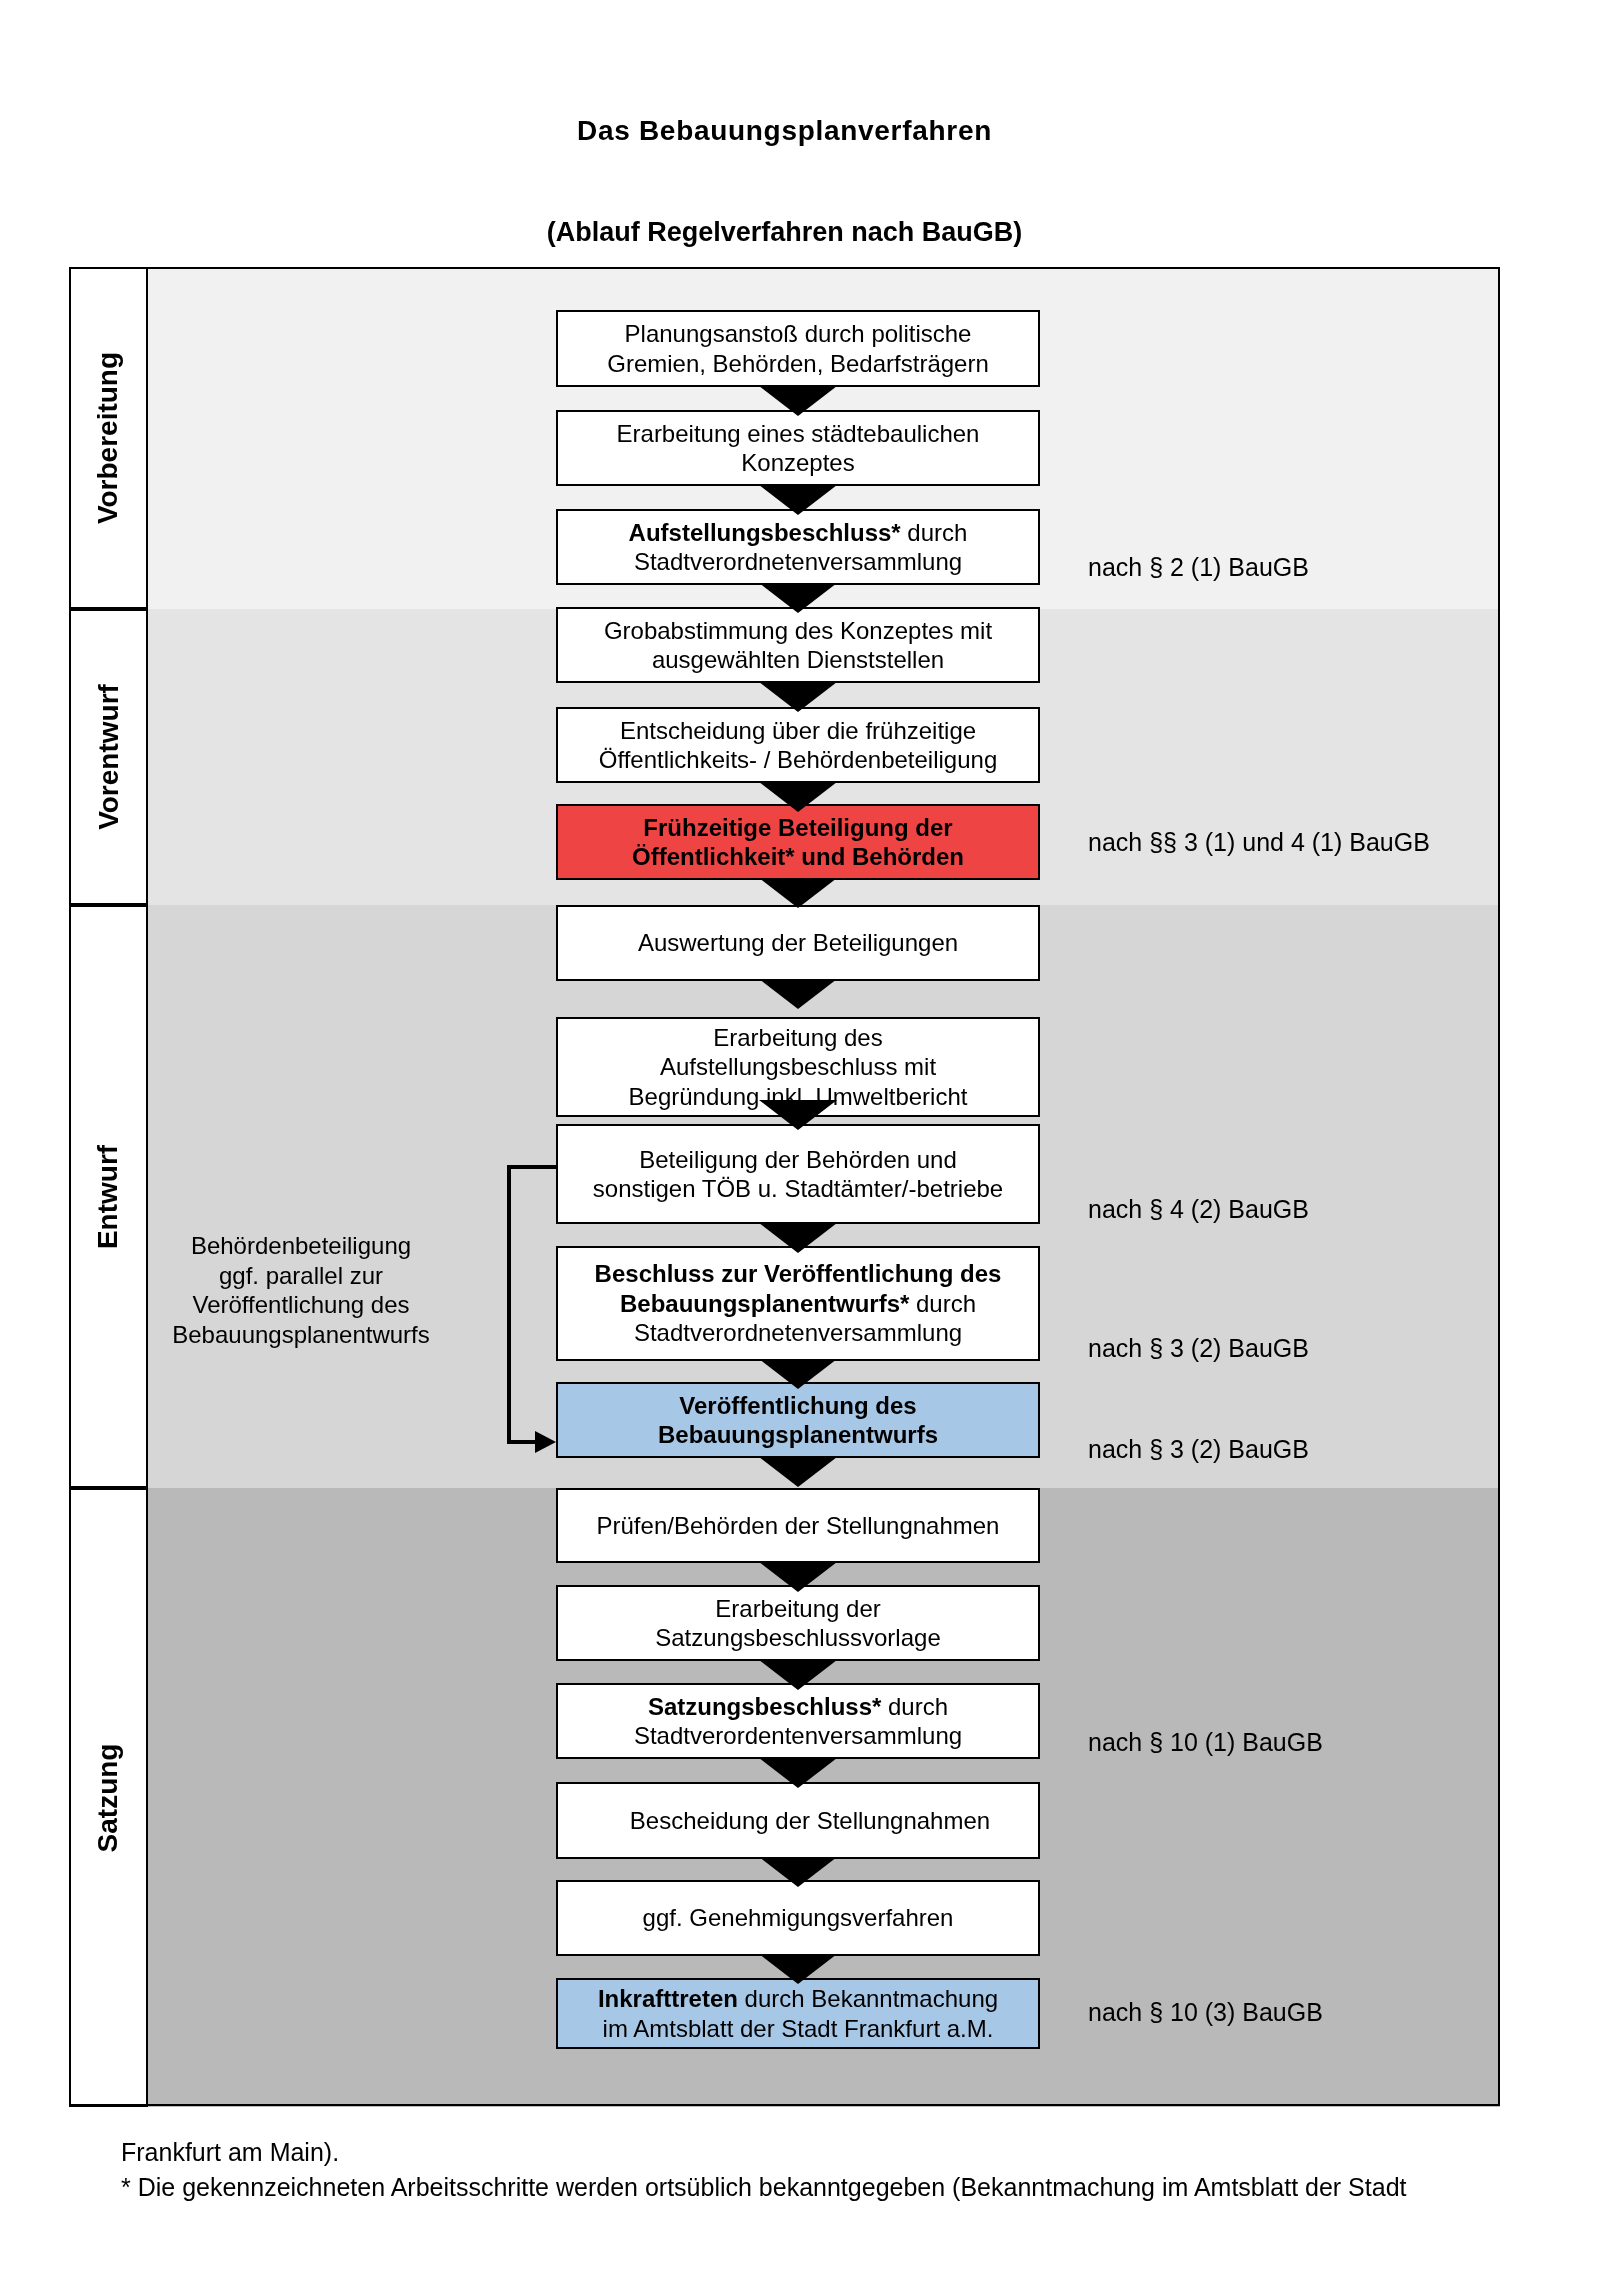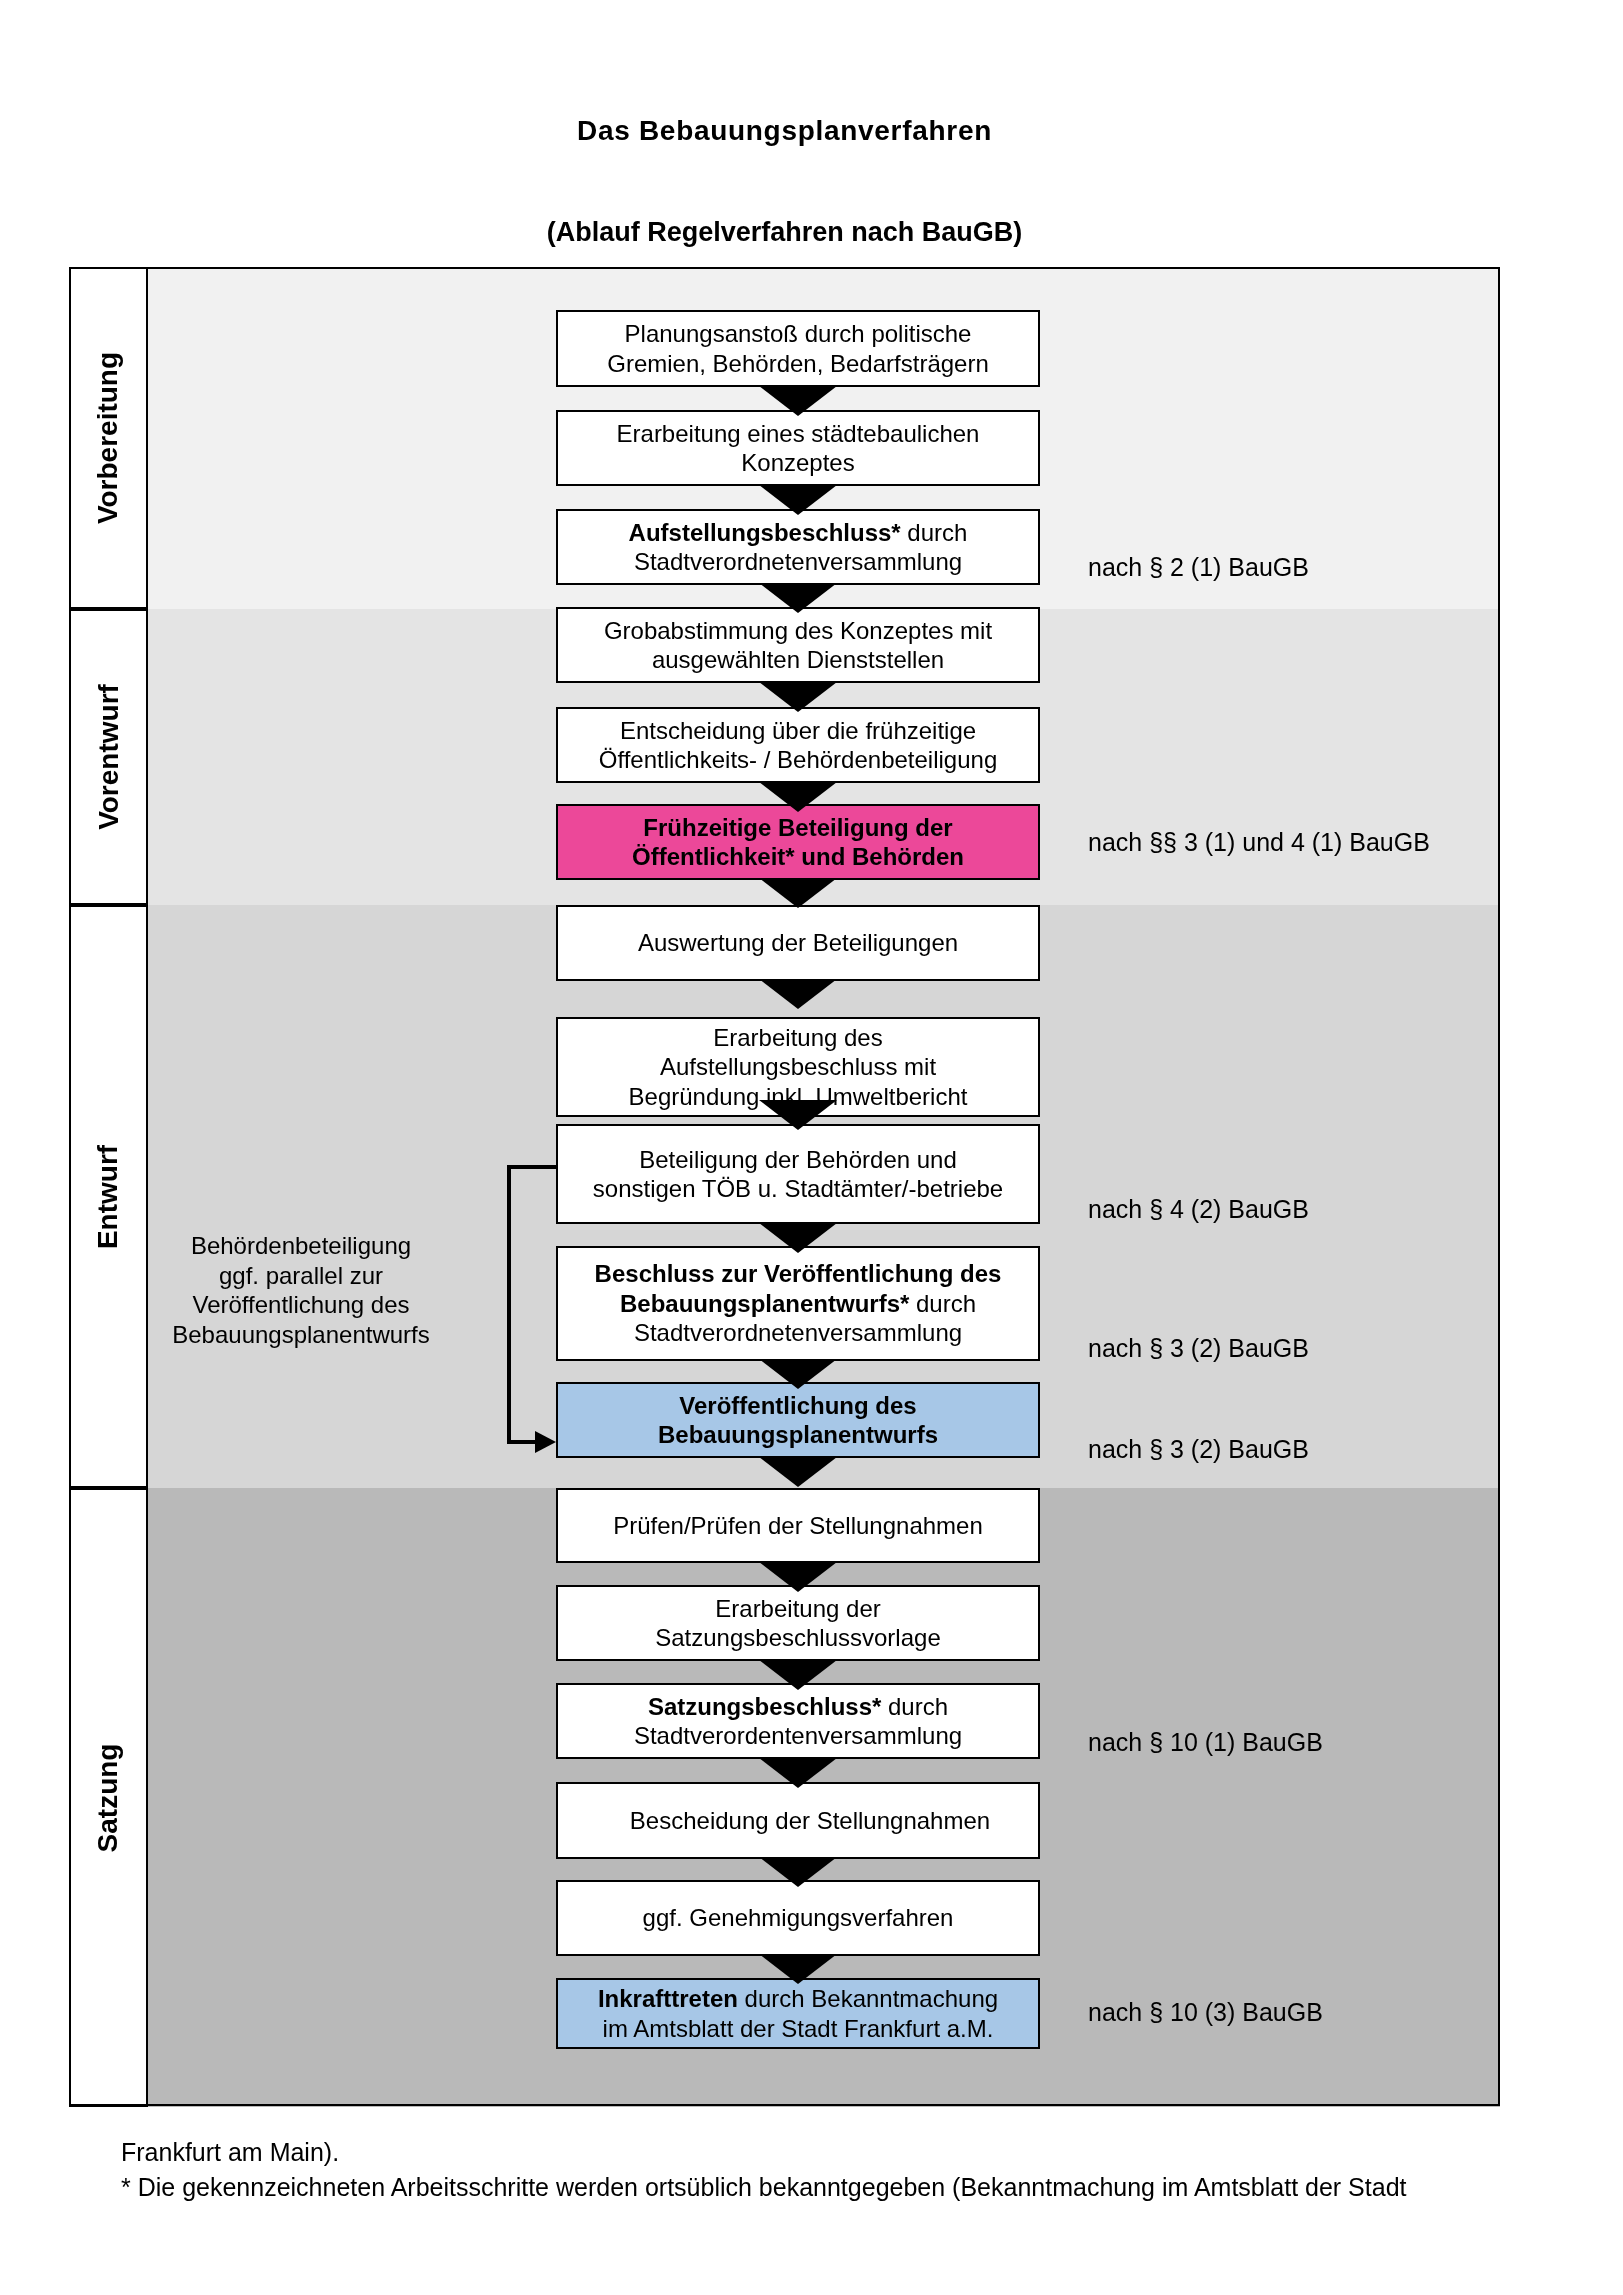--- a/index.html
+++ b/index.html
@@ -109,21 +109,21 @@
     <div><span>Stadtverordnetenversammlung</span></div>
   </div>
 <div class="abs box b4">
     <div><span>Grobabstimmung des Konzeptes mit</span></div>
     <div><span>ausgewählten Dienststellen</span></div>
   </div>
 <div class="abs box b5">
     <div><span>Entscheidung über die frühzeitige</span></div>
     <div><span>Öffentlichkeits- / Behördenbeteiligung</span></div>
   </div>
-<div class="abs box b6" style="background: #ec4899;">
+<div class="abs box b6" style="background: #ef4444;">
     <div><span style="font-weight: bold;">Frühzeitige Beteiligung der</span></div>
     <div><span style="font-weight: bold;">Öffentlichkeit* und Behörden</span></div>
   </div>
 <div class="abs box b7">
     <div><span>Auswertung der Beteiligungen</span></div>
   </div>
 <div class="abs box b8">
     <div><span>Erarbeitung des</span></div>
     <div><span>Aufstellungsbeschluss mit</span></div>
     <div><span>Begründung inkl. Umweltbericht</span></div>
@@ -135,21 +135,21 @@
 <div class="abs box b10">
     <div><span style="font-weight: bold;">Beschluss zur Veröffentlichung des</span></div>
     <div><span style="font-weight: bold;">Bebauungsplanentwurfs*</span><span> durch</span></div>
     <div><span>Stadtverordnetenversammlung</span></div>
   </div>
 <div class="abs box b11" style="background: rgb(167, 199, 231);">
     <div><span style="font-weight: bold;">Veröffentlichung des</span></div>
     <div><span style="font-weight: bold;">Bebauungsplanentwurfs</span></div>
   </div>
 <div class="abs box b12">
-    <div><span>Prüfen/Prüfen der Stellungnahmen</span></div>
+    <div><span>Prüfen/Behörden der Stellungnahmen</span></div>
   </div>
 <div class="abs box b13">
     <div><span>Erarbeitung der</span></div>
     <div><span>Satzungsbeschlussvorlage</span></div>
   </div>
 <div class="abs box b14">
     <div><span style="font-weight: bold;">Satzungsbeschluss*</span><span> durch</span></div>
     <div><span>Stadtverordentenversammlung</span></div>
   </div>
 <div class="abs box b15">

